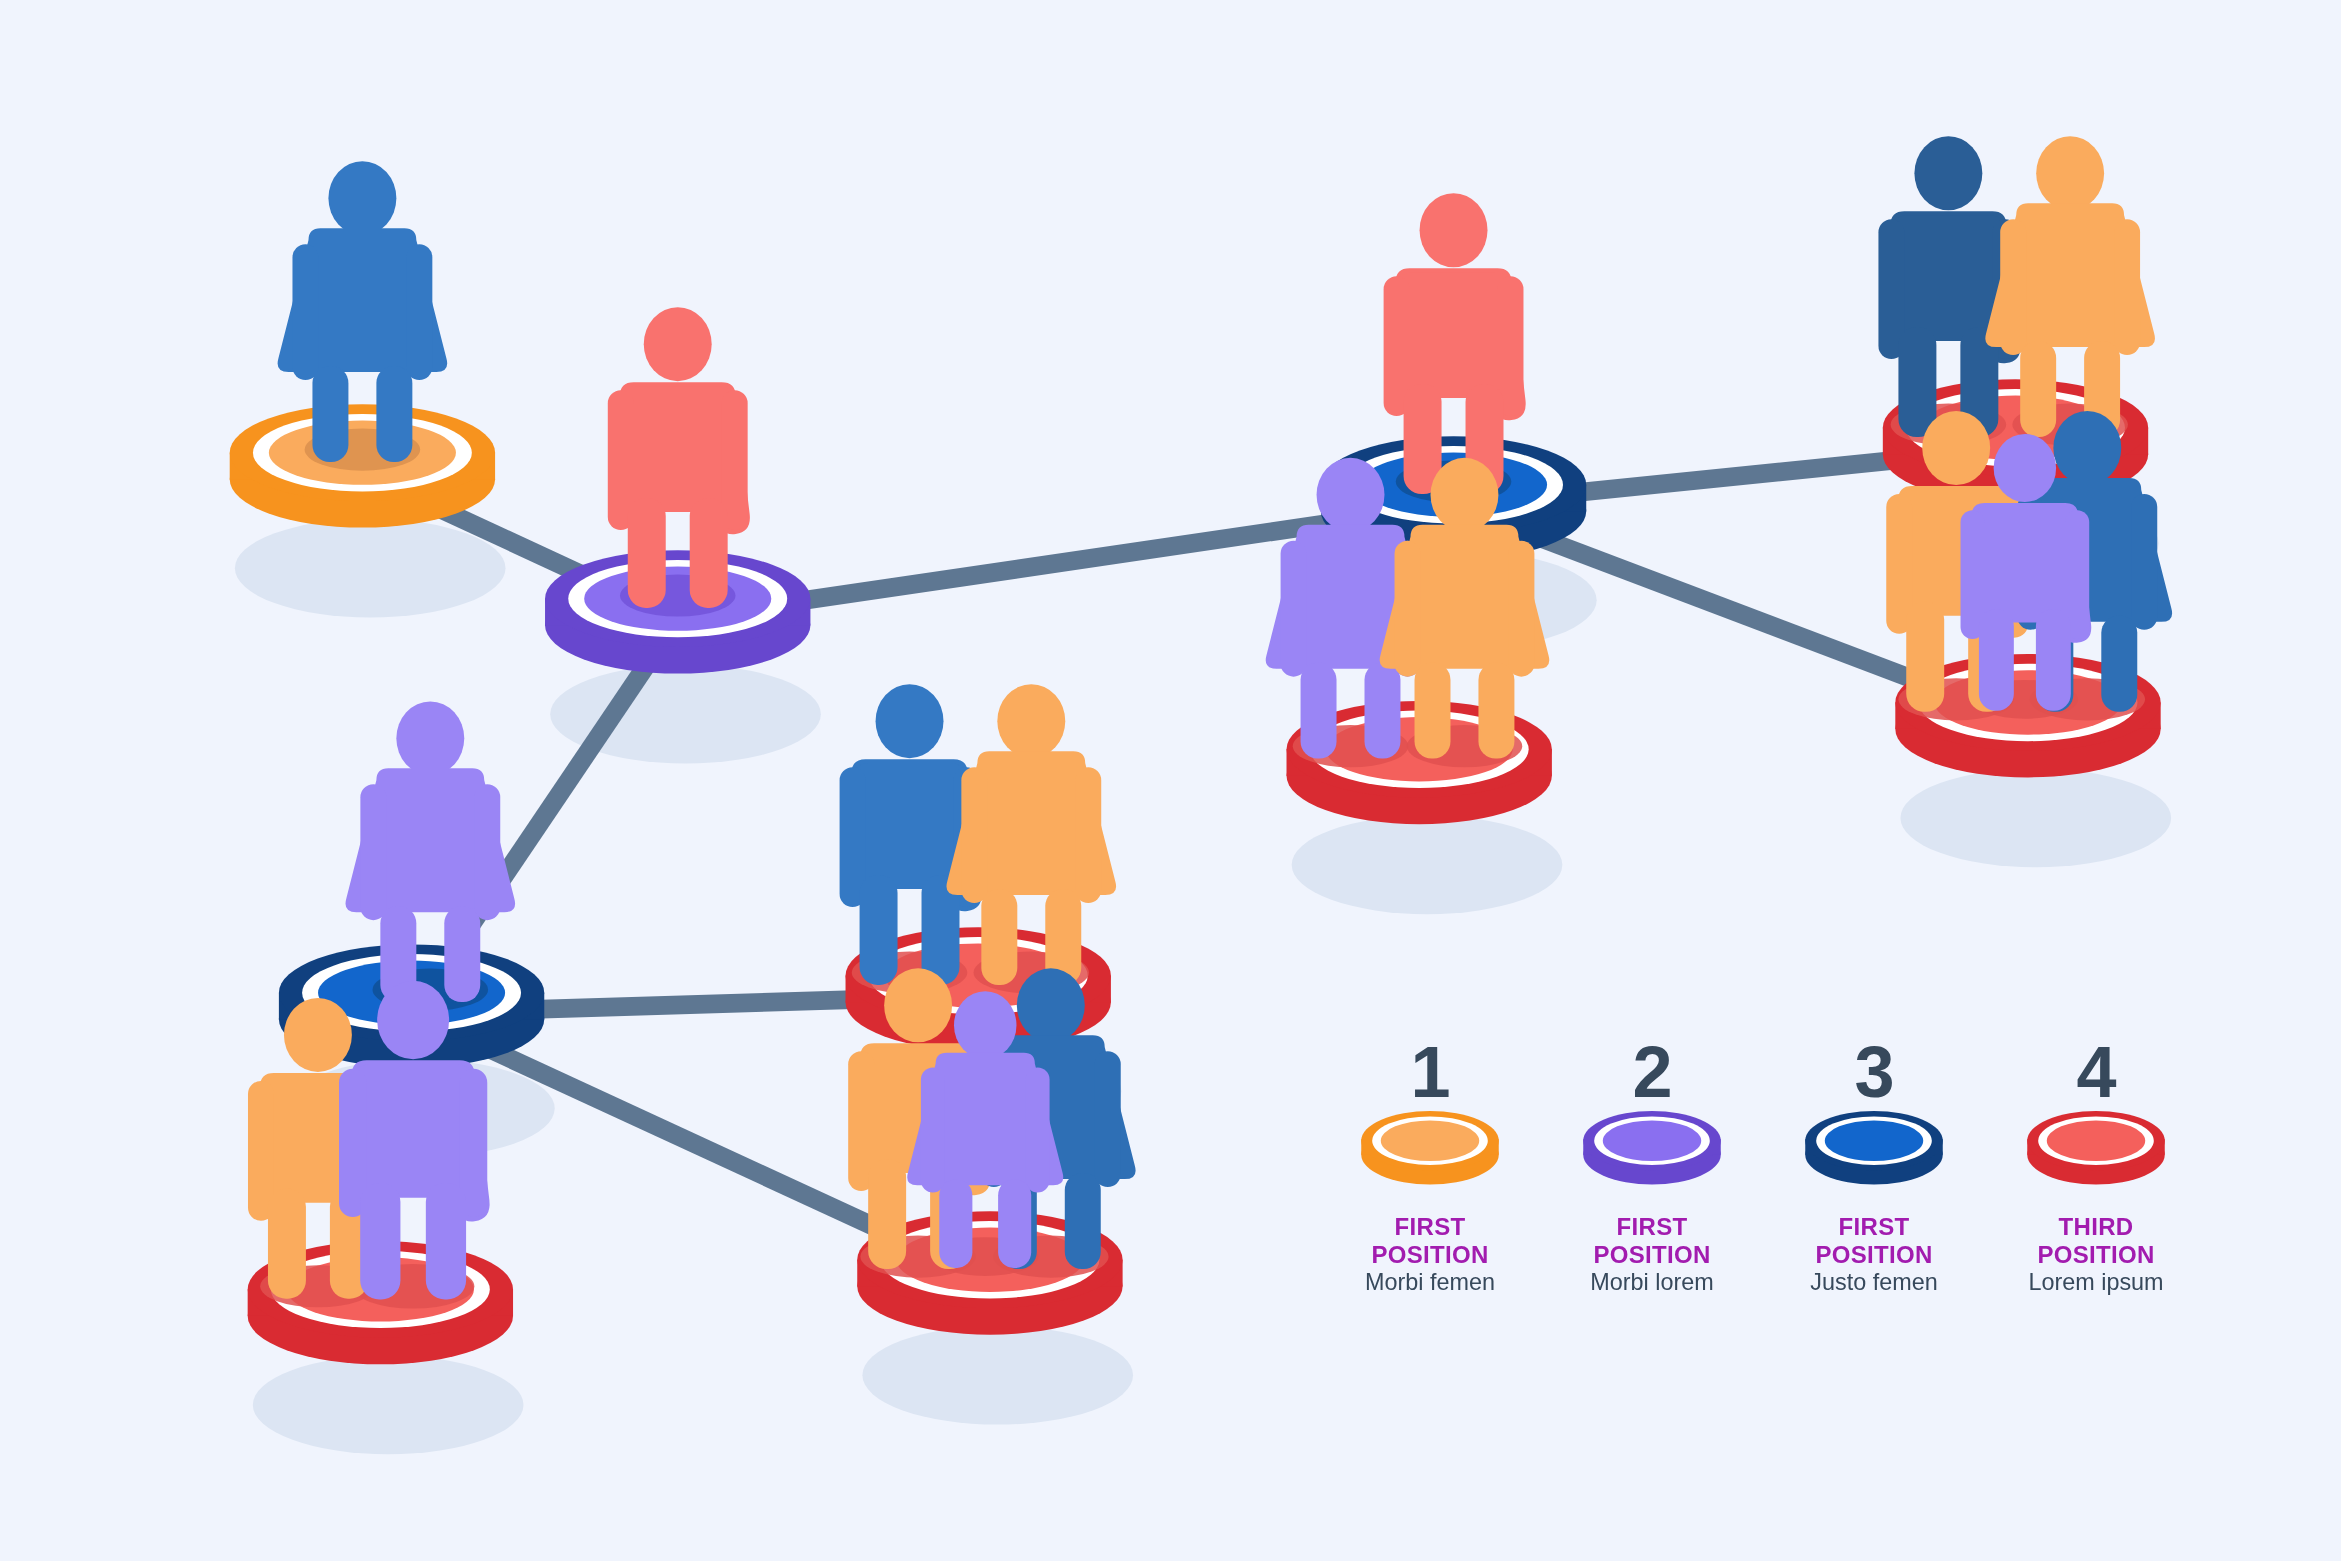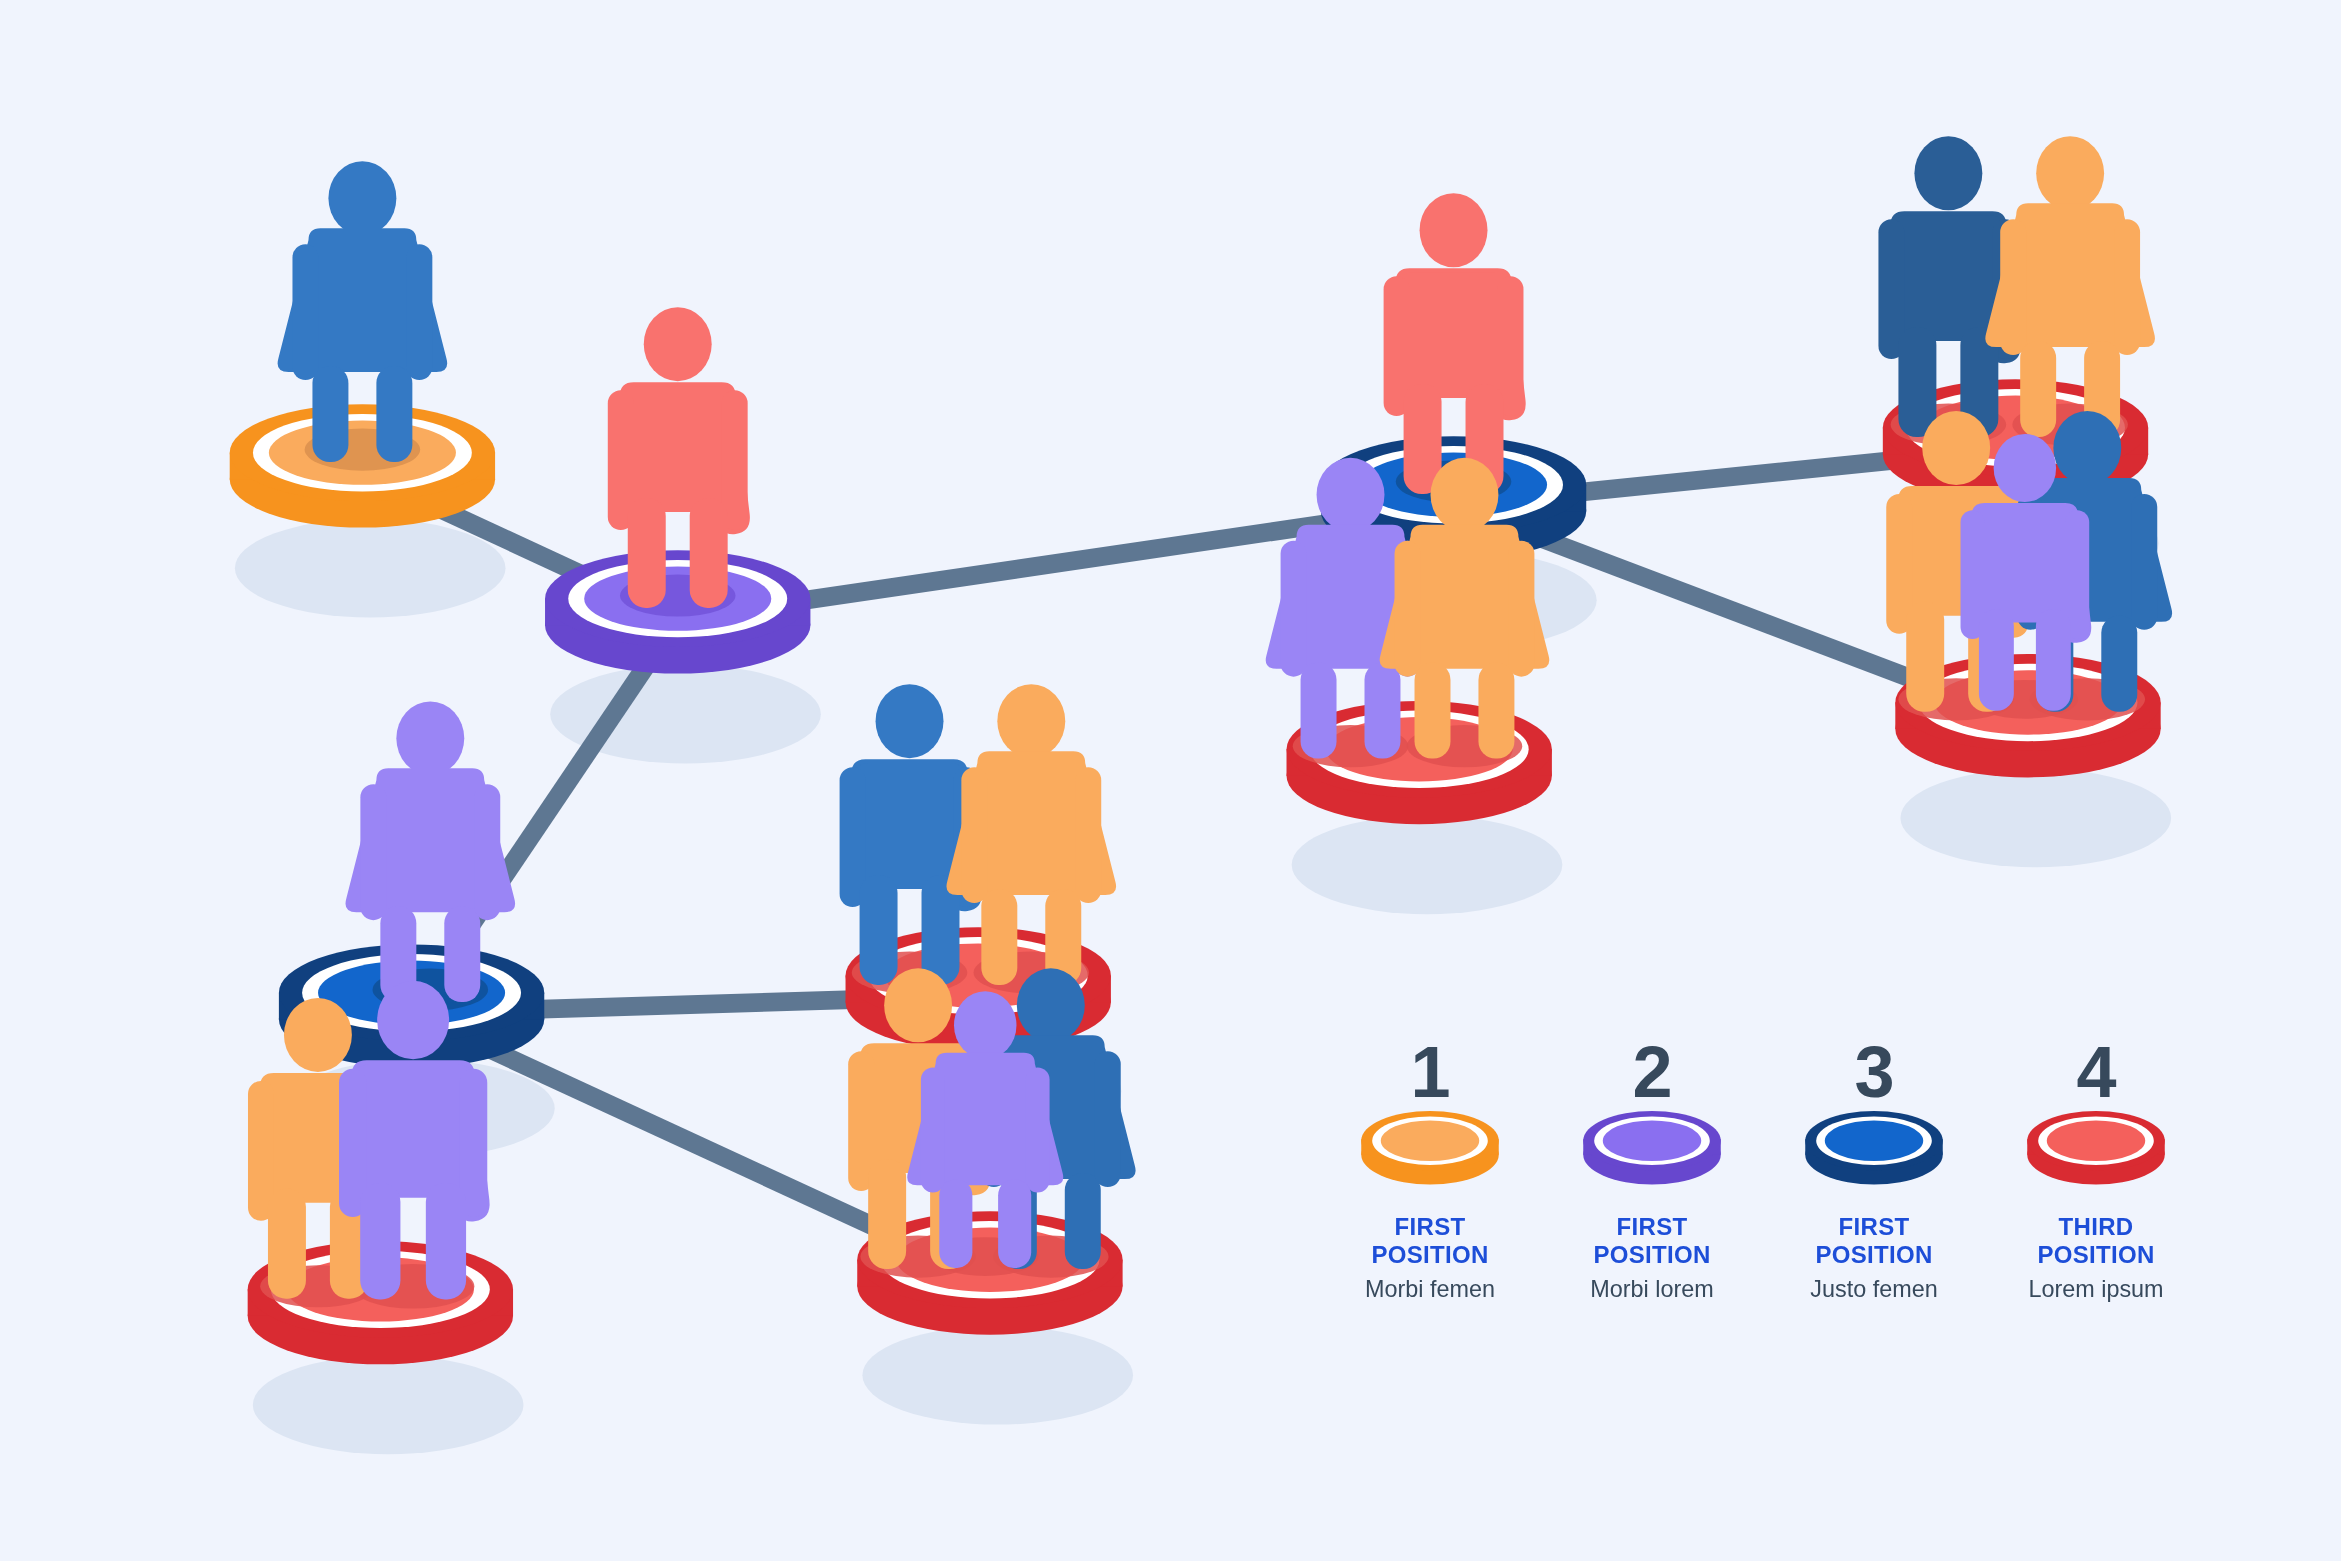--- a/index.html
+++ b/index.html
@@ -36,31 +36,30 @@
   }
   .legend-disc{
     width:150px;height:75px;
     position:relative;
     margin-bottom:26.5px;
   }
   .legend-disc svg{display:block;width:150px;height:75px;overflow:visible;}
   .legend-title{
     font-size:24px;
     font-weight:bold;
-    color:#1d4ed8;
+    color:#a21caf;
     text-align:center;
     line-height:1.18;
     letter-spacing:0.3px;
     max-width:187px;
   }
   .legend-sub{
     font-size:23.4px;
     color:#37495C;
     text-align:center;
-    margin-top:7px;
     font-weight:normal;
   }
 </style>
 </head>
 <body>
 
 <div id="stage">
   <svg id="scene" viewBox="0 0 3000 2000">
     <defs>
 

